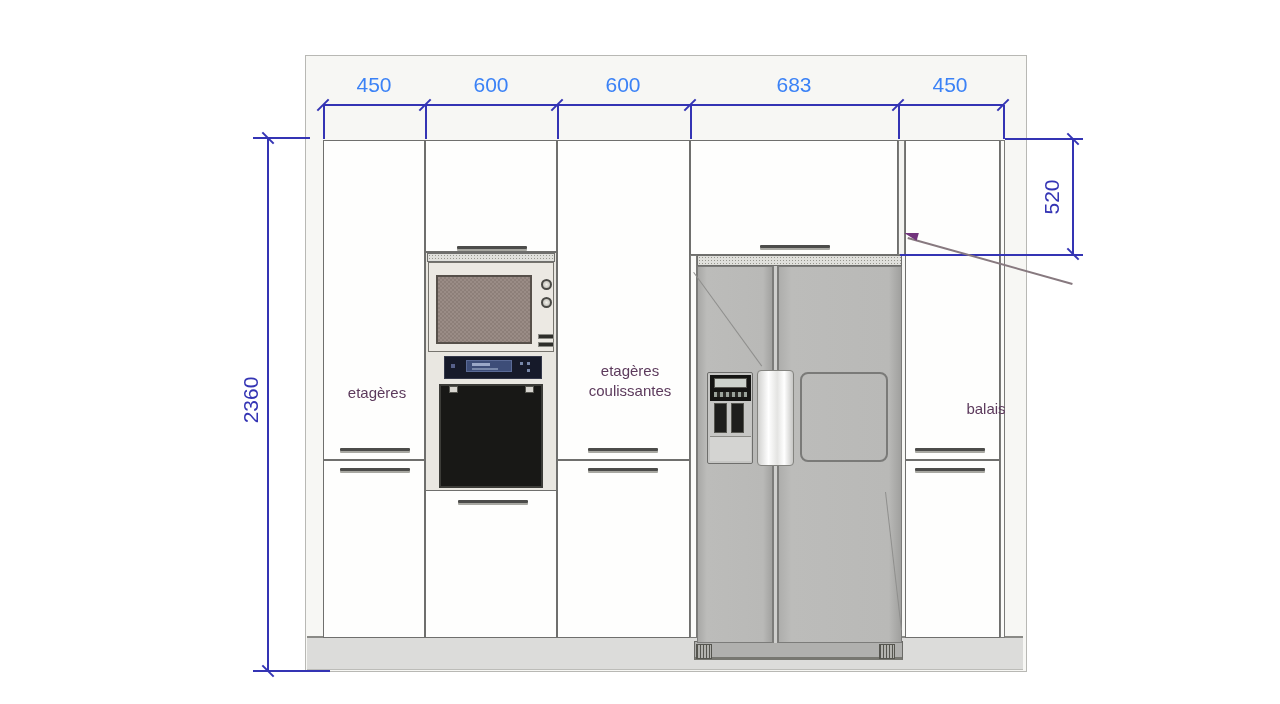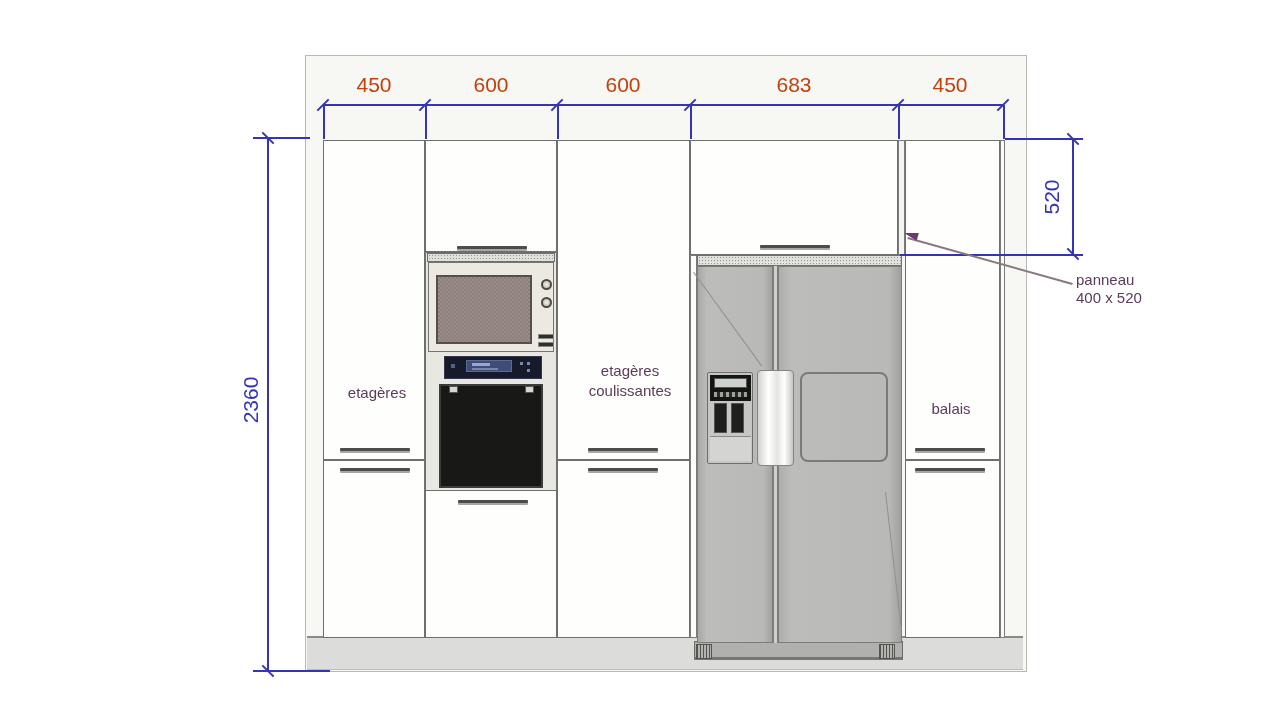--- a/index.html
+++ b/index.html
@@ -4,21 +4,21 @@
 <style>
   html,body{margin:0;padding:0;background:#fff;}
   #canvas{position:relative;width:1280px;height:704px;background:#ffffff;overflow:hidden;
           font-family:"Liberation Sans",sans-serif;}
   .abs{position:absolute;box-sizing:border-box;}
   .sheet{background:#f7f7f4;border:1px solid #b8b8b4;}
   .door{position:absolute;box-sizing:border-box;background:#fefefd;border:1px solid #6f6f6d;}
   .panel{position:absolute;box-sizing:border-box;background:#f4f4f1;border:1px solid #7a7a78;}
   .handle{position:absolute;height:3px;background:#4c4c4a;border-radius:1px;box-shadow:0 2px 0 #a8a8a2;}
   .dline{position:absolute;background:#3434b4;}
-  .dtext{position:absolute;color:#c2410c;font-size:21px;text-align:center;}
+  .dtext{position:absolute;color:#3b82f6;font-size:21px;text-align:center;}
   .dtext-v{position:absolute;color:#3434b4;font-size:21px;text-align:center;transform:rotate(-90deg);}
   .tick{position:absolute;width:16px;height:2px;background:#3434b4;}
   .tick-h{transform:rotate(-45deg);} 
   .tick-v{transform:rotate(45deg);}  
   .plabel{position:absolute;color:#5c3a5c;font-size:15px;text-align:center;line-height:20px;}
   .hatch{position:absolute;box-sizing:border-box;background-color:#e0e0dc;
          background-image:radial-gradient(#97978f 0.6px,transparent 0.95px);
          background-size:3px 3px;border:1px solid #6f6f6d;}
   .feet{position:absolute;background:repeating-linear-gradient(90deg,#55554f 0 1px,#b3b3af 1px 3px);
         border:1px solid #55554f;box-sizing:border-box;}
@@ -110,21 +110,21 @@
   <div class="abs" style="left:800px;top:372px;width:88px;height:90px;border:2px solid #7a7a78;border-radius:8px;"></div>
 
   <div class="diag" style="left:694px;top:272px;width:116px;transform:rotate(54deg);"></div>
   <div class="diag" style="left:886px;top:492px;width:139px;transform:rotate(83.4deg);"></div>
 
   <div class="door" style="left:905px;top:140px;width:95px;height:320px;"></div>
   <div class="door" style="left:905px;top:460px;width:95px;height:178px;"></div>
   <div class="panel" style="left:1000px;top:140px;width:5px;height:498px;background:#fbfbf9;"></div>
   <div class="handle" style="left:915px;top:448px;width:70px;"></div>
   <div class="handle" style="left:915px;top:468px;width:70px;"></div>
-  <div class="plabel" style="left:901px;top:399px;width:100px;">balais</div>
+  <div class="plabel" style="left:901px;top:399px;width:100px;padding-left:35px;">balais</div>
 
   <div class="dline" style="left:323px;top:104px;width:680px;height:2px;"></div>
   <div class="dline" style="left:323px;top:105px;width:1.5px;height:34px;"></div>
   <div class="dline" style="left:425px;top:105px;width:1.5px;height:34px;"></div>
   <div class="dline" style="left:557px;top:105px;width:1.5px;height:34px;"></div>
   <div class="dline" style="left:690px;top:105px;width:1.5px;height:34px;"></div>
   <div class="dline" style="left:898px;top:105px;width:1.5px;height:34px;"></div>
   <div class="dline" style="left:1003px;top:105px;width:1.5px;height:34px;"></div>
   <div class="tick tick-h" style="left:315px;top:104px;"></div>
   <div class="tick tick-h" style="left:417px;top:104px;"></div>
@@ -147,18 +147,14 @@
 
   <div class="dline" style="left:1072px;top:139px;width:2px;height:116px;"></div>
   <div class="dline" style="left:1005px;top:138px;width:78px;height:1.5px;"></div>
   <div class="dline" style="left:900px;top:254px;width:183px;height:1.5px;"></div>
   <div class="tick tick-v" style="left:1065px;top:138px;"></div>
   <div class="tick tick-v" style="left:1065px;top:253px;"></div>
   <div class="dtext-v" style="left:1021px;top:186px;width:60px;height:22px;">520</div>
 
   <div class="abs" style="left:908px;top:237px;width:171px;height:1.5px;background:#87797f;transform:rotate(15.6deg);transform-origin:0 0;"></div>
   <div class="abs" style="left:904px;top:231px;width:0;height:0;border-right:14px solid #72347c;border-top:4px solid transparent;border-bottom:4px solid transparent;transform:rotate(15.6deg);"></div>
-  <div class="plabel" style="left:1076px;top:271px;width:110px;text-align:left;line-height:18px;">
-    <div>panneau</div>
-    <div>400 x 520</div>
-  </div>
 
 </div>
 
 </body></html>

